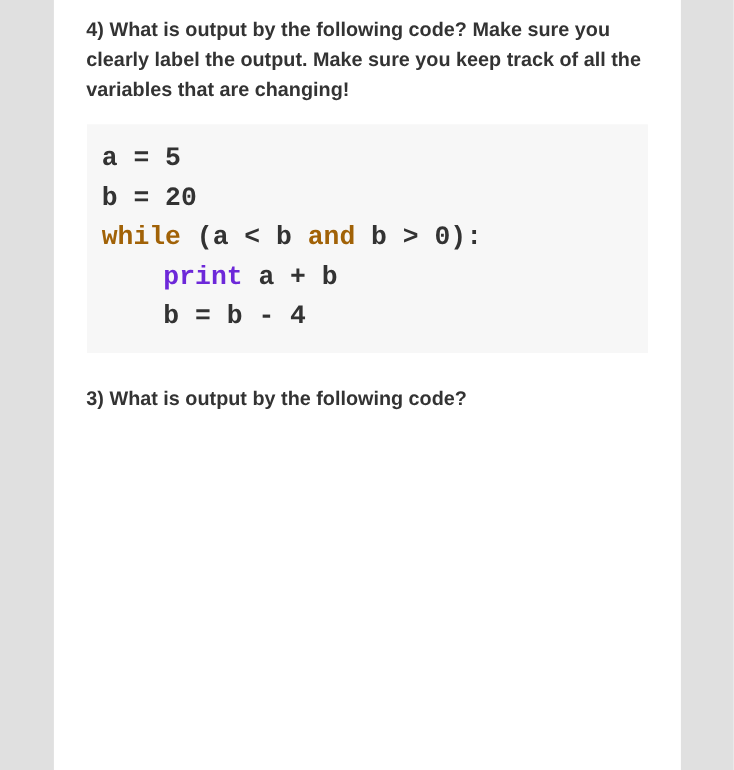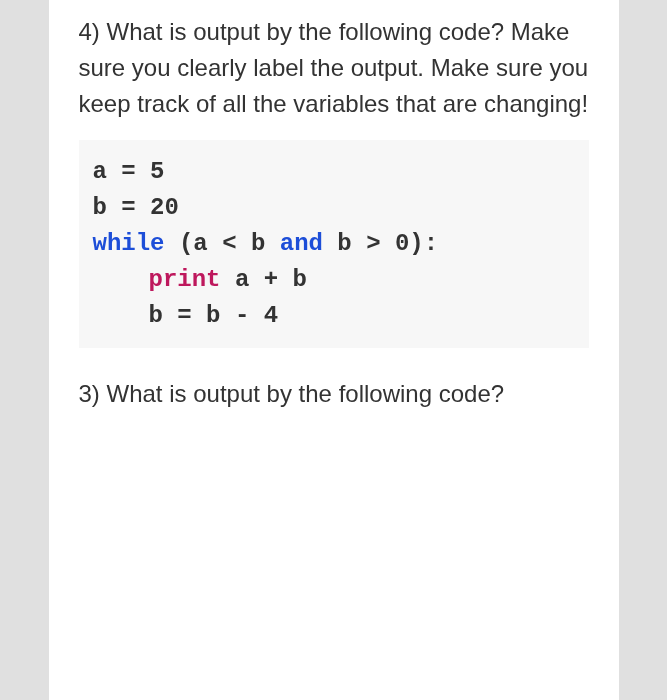--- a/index.html
+++ b/index.html
@@ -19,47 +19,47 @@
       background: #ffffff;
       width: 570px;
       height: 700px;
       padding: 14px 30px 10px 30px;
     }
     .content-area {
       background: #ffffff;
       width: 100%;
     }
     .question-text {
-      font-size: 24px;
+      font-size: 18px;
       color: #333333;
       line-height: 1.5;
       margin-bottom: 18px;
-      font-weight: 400;
+      font-weight: 700;
     }
     .code-block {
       background: #f7f7f7;
       padding: 14px 14px;
       font-family: 'Courier New', Courier, monospace;
       font-size: 24px;
       line-height: 1.5;
       color: #333333;
       margin-bottom: 28px;
       font-weight: bold;
     }
     .code-block:last-child {
       margin-bottom: 0;
     }
     .code-line {
       white-space: pre;
     }
     .kw-brown {
-      color: #1d4ed8;
+      color: #a16207;
     }
     .kw-green {
-      color: #be185d;
+      color: #6d28d9;
     }
     .indent-1 {
       padding-left: 56px;
     }
     .indent-2 {
       padding-left: 112px;
     }
   </style>
 </head>
 <body>

